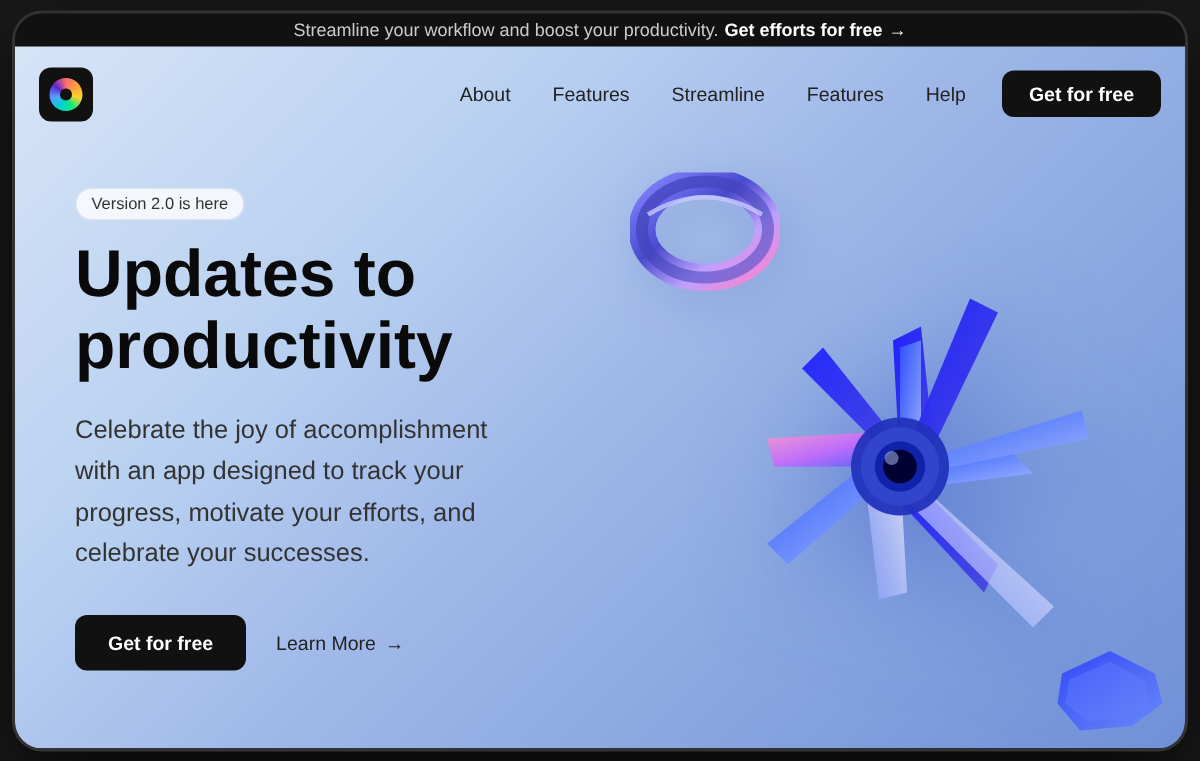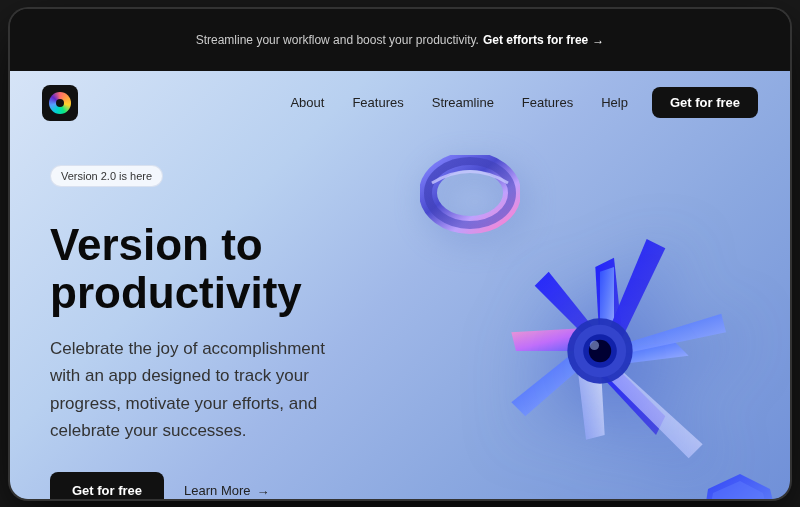--- a/index.html
+++ b/index.html
@@ -33,21 +33,21 @@
       display: flex;
       flex-direction: column;
     }
 
     
     .announcement-bar {
       background: #111;
       color: #ccc;
       text-align: center;
       font-size: 12px;
-      padding: 24px 16px;
+      padding: 4px 16px;
       flex-shrink: 0;
       display: flex;
       align-items: center;
       justify-content: center;
       gap: 4px;
     }
 
     .announcement-bar .cta-link {
       color: #fff;
       font-weight: 600;
@@ -66,21 +66,21 @@
       display: flex;
       flex-direction: column;
       position: relative;
       overflow: hidden;
     }
 
     
     .navbar {
       display: flex;
       align-items: center;
-      padding: 14px 32px;
+      padding: 14px 16px;
       position: relative;
       z-index: 10;
     }
 
     .logo {
       width: 36px;
       height: 36px;
       background: #111;
       border-radius: 8px;
       display: flex;
@@ -152,21 +152,21 @@
     }
 
     .version-badge {
       display: inline-block;
       background: rgba(255,255,255,0.8);
       border: 1px solid rgba(200,210,230,0.6);
       color: #333;
       font-size: 11px;
       padding: 4px 10px;
       border-radius: 20px;
-      margin-bottom: 34px;
+      margin-bottom: 12px;
       font-weight: 500;
     }
 
     .hero-title {
       font-size: 44px;
       font-weight: 800;
       line-height: 1.1;
       color: #0a0a0a;
       margin-bottom: 18px;
     }
@@ -290,21 +290,21 @@
         </div>
 
         <button class="nav-cta">Get for free</button>
       </nav>
 
       <div class="hero">
         <div class="hero-content">
           <span class="version-badge">Version 2.0 is here</span>
 
           <h1 class="hero-title">
-            <span>Version to</span><br>
+            <span>Updates to</span><br>
             <span>productivity</span>
           </h1>
 
           <p class="hero-subtitle">Celebrate the joy of accomplishment with an app designed to track your progress, motivate your efforts, and celebrate your successes.</p>
 
           <div class="hero-buttons">
             <button class="btn-primary">Get for free</button>
             <a class="btn-secondary">
               <span>Learn More</span>
               <span>→</span>

